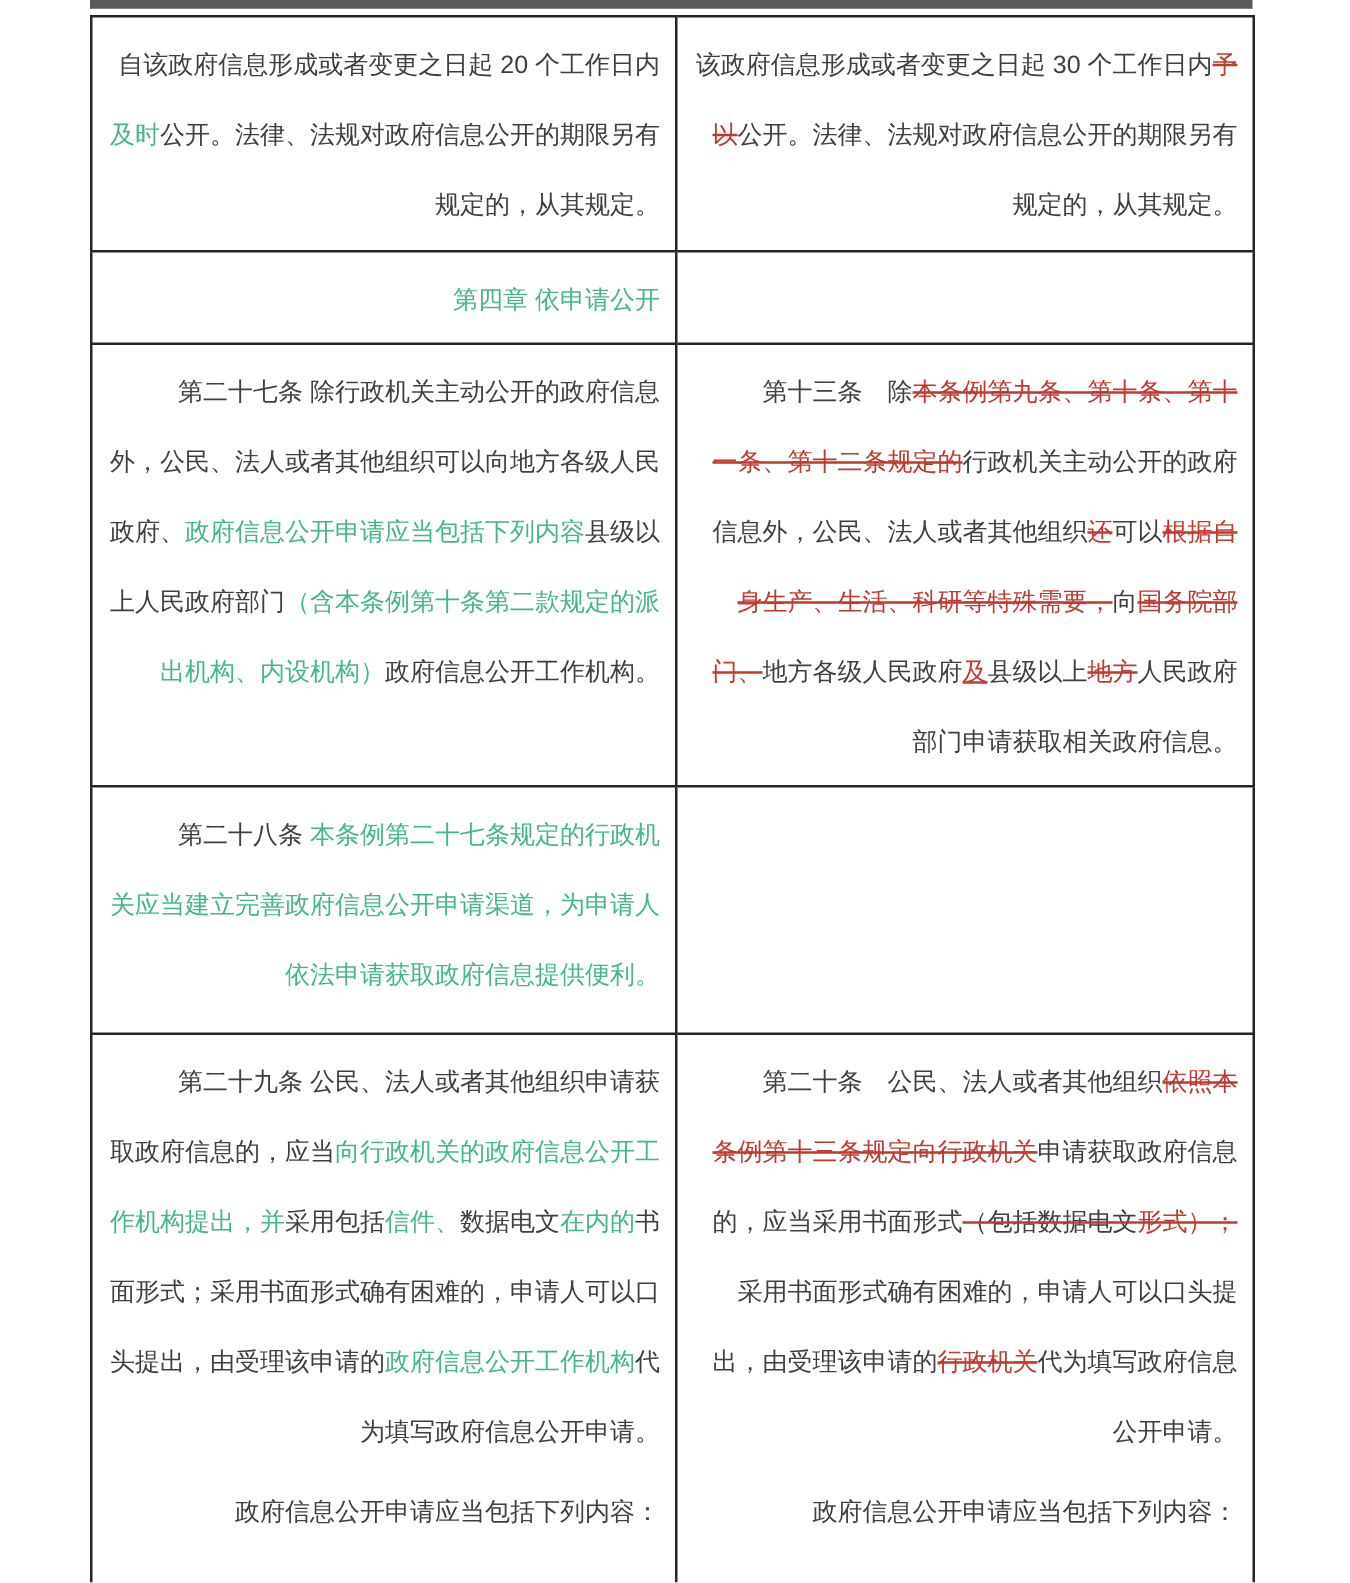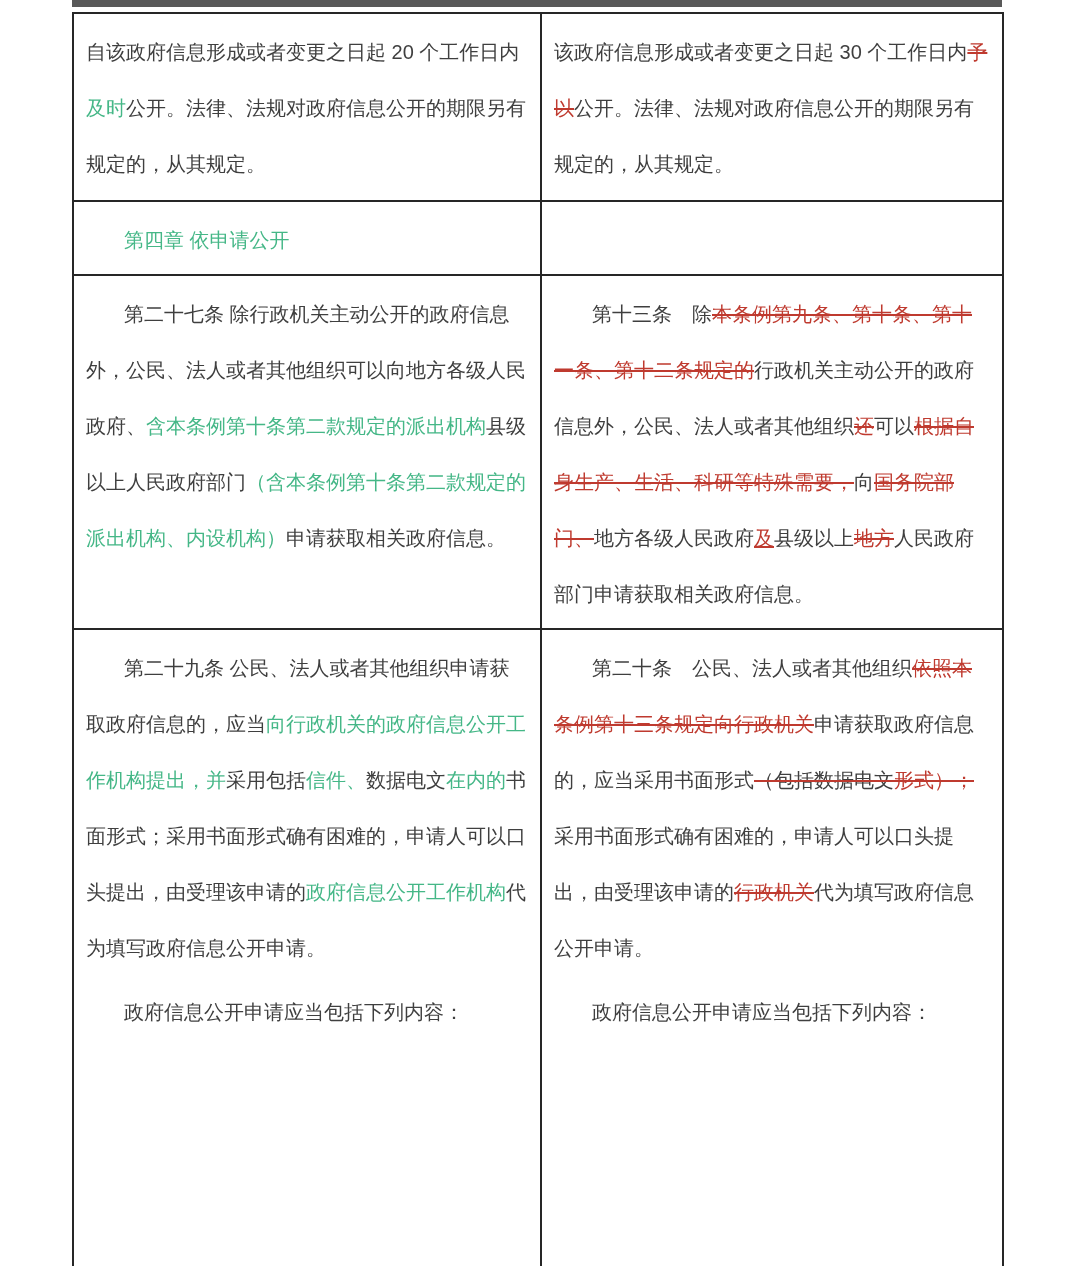--- a/index.html
+++ b/index.html
@@ -6,21 +6,21 @@
     --text:#3f3f3f;
     --added:#45b787;
     --deleted:#bf3a2f;
     --border:#262626;
     --band:#595959;
     --bg:#ffffff;
   }
   *{margin:0;padding:0;box-sizing:border-box;}
   html,body{width:1080px;height:1266px;overflow:hidden;background:var(--bg);
     font-family:"Liberation Sans","DejaVu Sans",sans-serif;}
-  .page{position:relative;width:1080px;height:1266px;background:var(--bg);overflow:hidden;}
+  .page{position:relative;width:1080px;height:1266px;background:var(--bg);overflow:hidden;text-align:right;}
   .top-band{position:absolute;left:72px;top:0;width:930px;height:7px;background:var(--band);}
   table.cmp{
     position:absolute;left:72px;top:12px;width:930px;
     border-collapse:collapse;table-layout:fixed;
     color:var(--text);
     font-size:20px;
   }
   table.cmp td{
     border:2px solid var(--border);
     vertical-align:top;
@@ -54,25 +54,31 @@
           </td>
         </tr>
         <tr style="height: 63px;">
           <td class="col-left">
             <p class="para indent"><span class="seg-added">第四章  依申请公开</span></p>
           </td>
           <td class="col-right"></td>
         </tr>
         <tr style="height: 308px;">
           <td class="col-left">
-            <p class="para indent"><span class="seg-normal">第二十七条  除行政机关主动公开的政府信息外，公民、法人或者其他组织可以向地方各级人民政府、</span><span class="seg-added">含本条例第十条第二款规定的派出机构</span><span class="seg-normal">县级以上人民政府部门</span><span class="seg-added">（含本条例第十条第二款规定的派出机构、内设机构）</span><span class="seg-normal">申请获取相关政府信息。</span></p>
+            <p class="para indent"><span class="seg-normal">第二十七条  除行政机关主动公开的政府信息外，公民、法人或者其他组织可以向地方各级人民政府、</span><span class="seg-added">政府信息公开申请应当包括下列内容</span><span class="seg-normal">县级以上人民政府部门</span><span class="seg-added">（含本条例第十条第二款规定的派出机构、内设机构）</span><span class="seg-normal">政府信息公开工作机构。</span></p>
           </td>
           <td class="col-right">
             <p class="para indent"><span class="seg-normal">第十三条　除</span><span class="seg-deleted">本条例第九条、第十条、第十一条、第十二条规定的</span><span class="seg-normal">行政机关主动公开的政府信息外，公民、法人或者其他组织</span><span class="seg-deleted">还</span><span class="seg-normal">可以</span><span class="seg-deleted">根据自身生产、生活、科研等特殊需要，</span><span class="seg-normal">向</span><span class="seg-deleted">国务院部门、</span><span class="seg-normal">地方各级人民政府</span><span class="seg-deleted-underline">及</span><span class="seg-normal">县级以上</span><span class="seg-deleted">地方</span><span class="seg-normal">人民政府部门申请获取相关政府信息。</span></p>
           </td>
+        </tr>
+        <tr style="height: 198px;">
+          <td class="col-left">
+            <p class="para indent"><span class="seg-normal">第二十八条 </span><span class="seg-added">本条例第二十七条规定的行政机关应当建立完善政府信息公开申请渠道，为申请人依法申请获取政府信息提供便利。</span></p>
+          </td>
+          <td class="col-right"></td>
         </tr>
         <tr style="height: 661px;">
           <td class="col-left">
             <p class="para indent"><span class="seg-normal">第二十九条 公民、法人或者其他组织申请获取政府信息的，应当</span><span class="seg-added">向行政机关的政府信息公开工作机构提出，并</span><span class="seg-normal">采用包括</span><span class="seg-added">信件、</span><span class="seg-normal">数据电文</span><span class="seg-added">在内的</span><span class="seg-normal">书面形式；采用书面形式确有困难的，申请人可以口头提出，由受理该申请的</span><span class="seg-added">政府信息公开工作机构</span><span class="seg-normal">代为填写政府信息公开申请。</span></p>
             <p class="para indent"><span class="seg-normal">政府信息公开申请应当包括下列内容：</span></p>
           </td>
           <td class="col-right">
             <p class="para indent"><span class="seg-normal">第二十条　公民、法人或者其他组织</span><span class="seg-deleted">依照本条例第十三条规定向行政机关</span><span class="seg-normal">申请获取政府信息的，应当采用书面形式</span><span class="seg-struck">（包括数据电文</span><span class="seg-deleted">形式）；</span><span class="seg-normal">采用书面形式确有困难的，申请人可以口头提出，由受理该申请的</span><span class="seg-deleted">行政机关</span><span class="seg-normal">代为填写政府信息公开申请。</span></p>
             <p class="para indent"><span class="seg-normal">政府信息公开申请应当包括下列内容：</span></p>
             <p class="para indent"></p>

